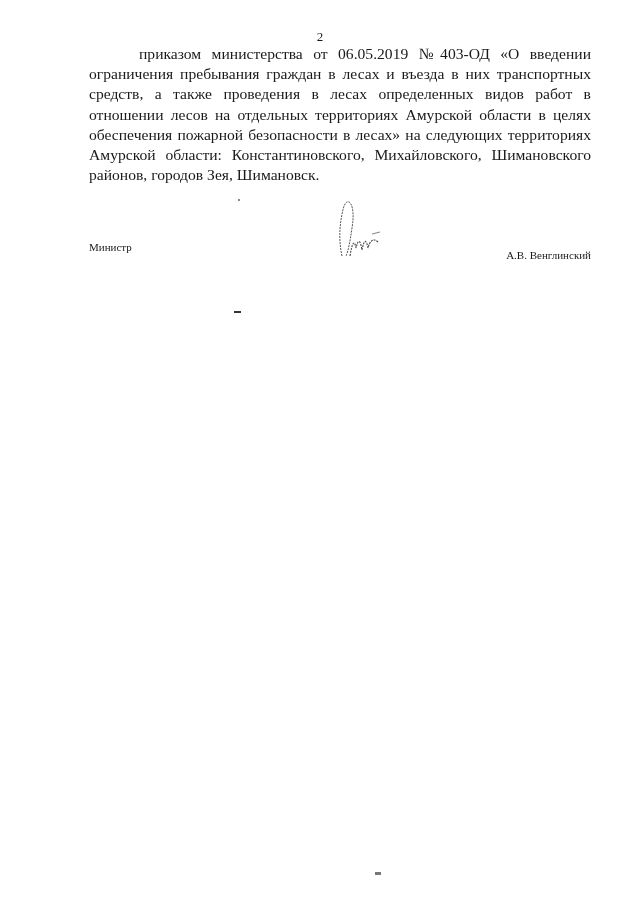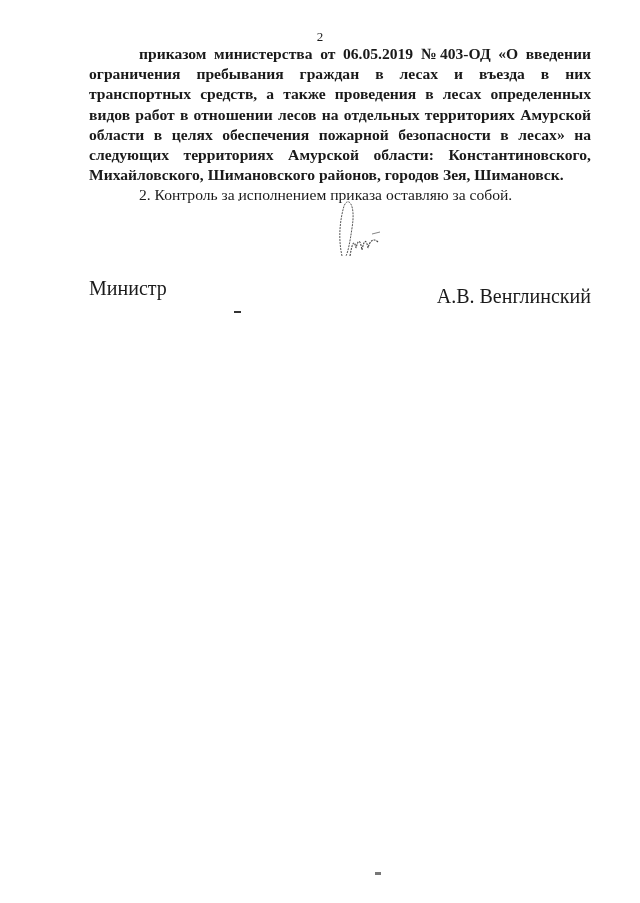--- a/index.html
+++ b/index.html
@@ -3,38 +3,37 @@
 <meta charset="utf-8">
 <style>
   html, body { margin: 0; padding: 0; background: #ffffff; }
   body { width: 640px; height: 903px; position: relative; overflow: hidden;
          font-family: "Liberation Serif", "DejaVu Serif", serif; color: #1a1a1a; }
   .page-number { position: absolute; top: 29px; left: 0; width: 640px; text-align: center;
                  font-size: 13px; }
   .body-text { position: absolute; top: 44px; left: 89px; width: 502px;
                font-size: 15.6px; line-height: 20.2px; text-align: justify; }
   .para { margin: 0; text-indent: 0; }
-  .para.cont { text-indent: 50px; font-weight: bold; }
+  .para.cont { text-indent: 50px; }
   .para.item { text-indent: 50px; }
   .signature-row { position: absolute; top: 241px; left: 89px; width: 502px; height: 22px;
-                   font-size: 20px; margin-top: 36px; }
+                   font-size: 11px; }
   .sig-title { position: absolute; left: 0; top: 0; }
   .sig-name { position: absolute; right: 0; top: 8px; }
   .signature-mark { position: absolute; left: 328px; top: 198px; width: 60px; height: 62px; }
   .scan-dot { position: absolute; background: #333; }
 </style>
 </head>
 <body>
 
 <div>
   <div class="page-number">2</div>
 
   <div class="body-text">
     <p class="para cont">приказом министерства от 06.05.2019 №403-ОД «О введении ограничения пребывания граждан в лесах и въезда в них транспортных средств, а также проведения в лесах определенных видов работ в отношении лесов на отдельных территориях Амурской области в целях обеспечения пожарной безопасности в лесах» на следующих территориях Амурской области: Константиновского, Михайловского, Шимановского районов, городов Зея, Шимановск.</p>
-    <p class="para item">2. Контроль за исполнением приказа оставляю за собой.</p>
   </div>
 
   <svg class="signature-mark" viewBox="0 0 60 62">
     <path d="M14 58 C10 40, 12 22, 16 8 C20 -2, 28 6, 24 30 C22 44, 20 54, 18 58" fill="none" stroke="#555" stroke-width="1" stroke-dasharray="2,1"></path>
     <path d="M22 58 C24 46, 26 40, 28 50 C30 42, 32 40, 34 52 C36 42, 38 40, 40 50 C42 42, 46 40, 50 44" fill="none" stroke="#444" stroke-width="1.1" stroke-dasharray="2,1"></path>
     <path d="M44 36 L52 34" fill="none" stroke="#666" stroke-width="0.8"></path>
   </svg>
 
   <div class="signature-row">
     <span class="sig-title">Министр</span>

